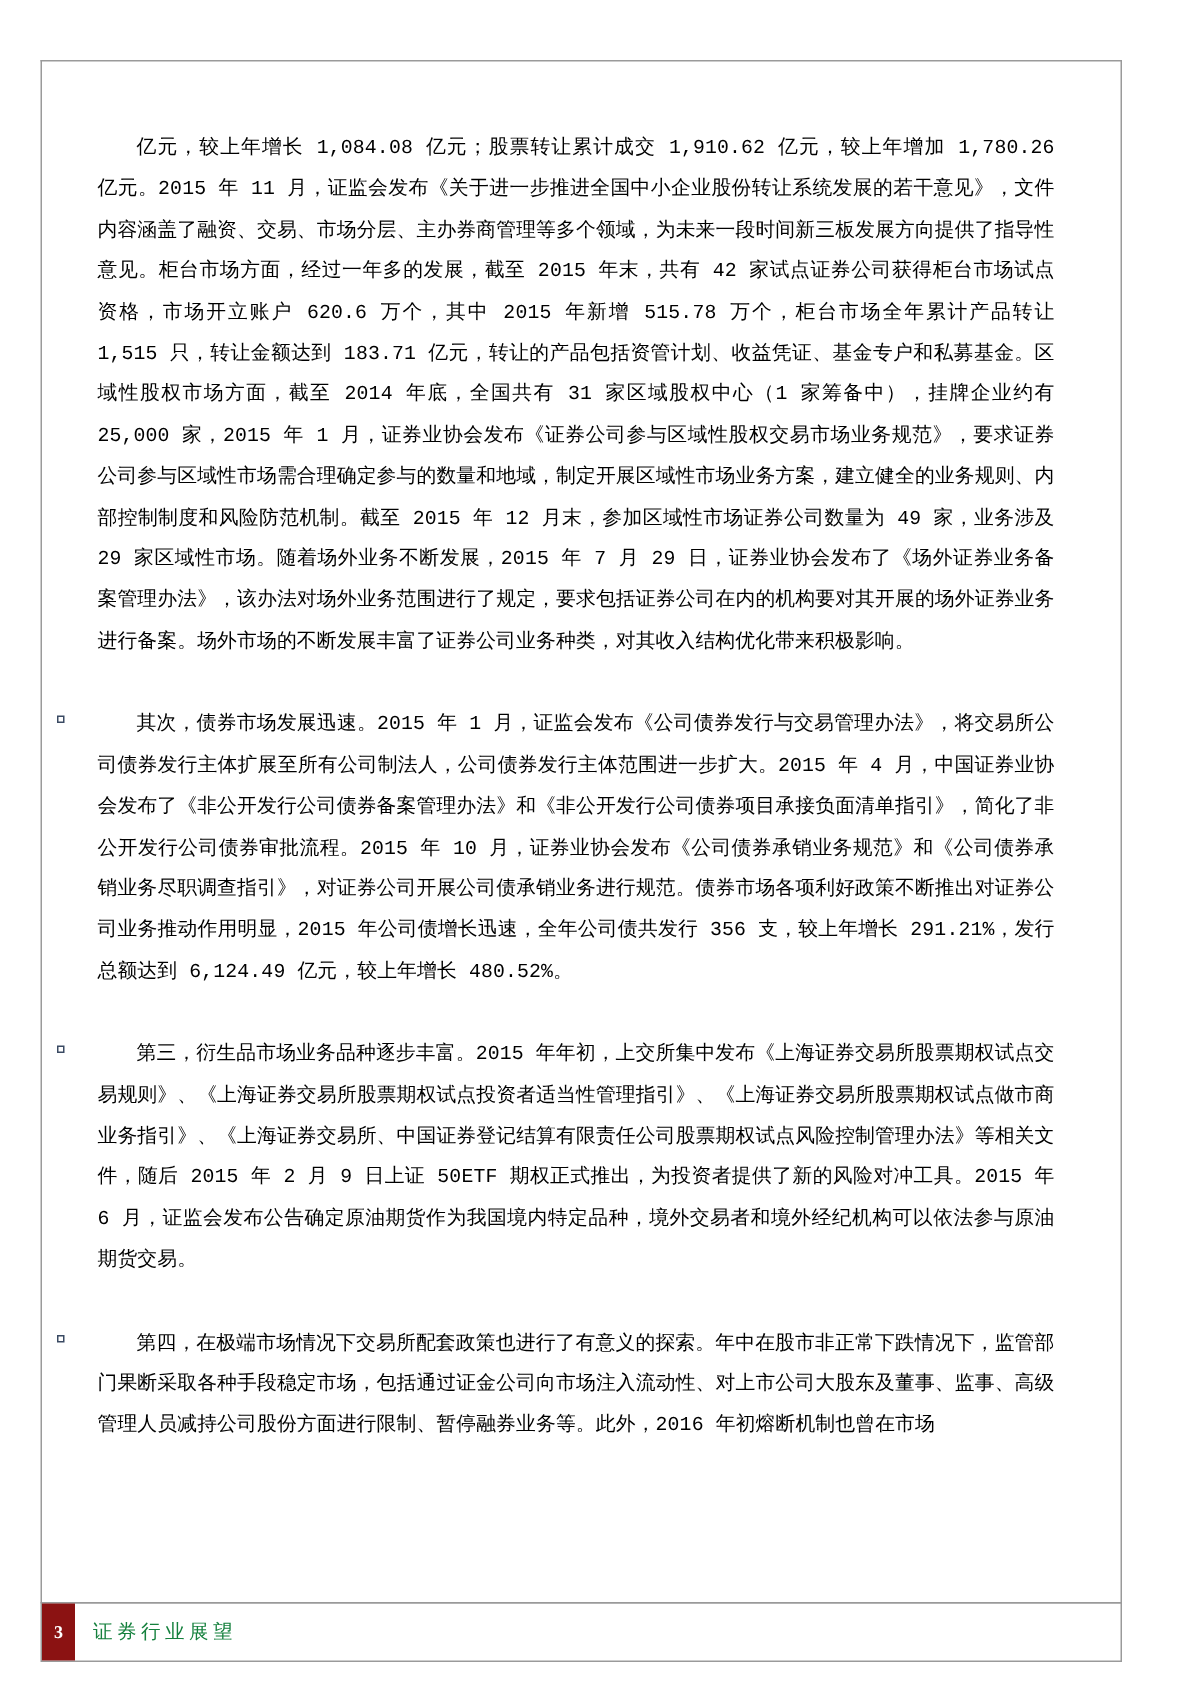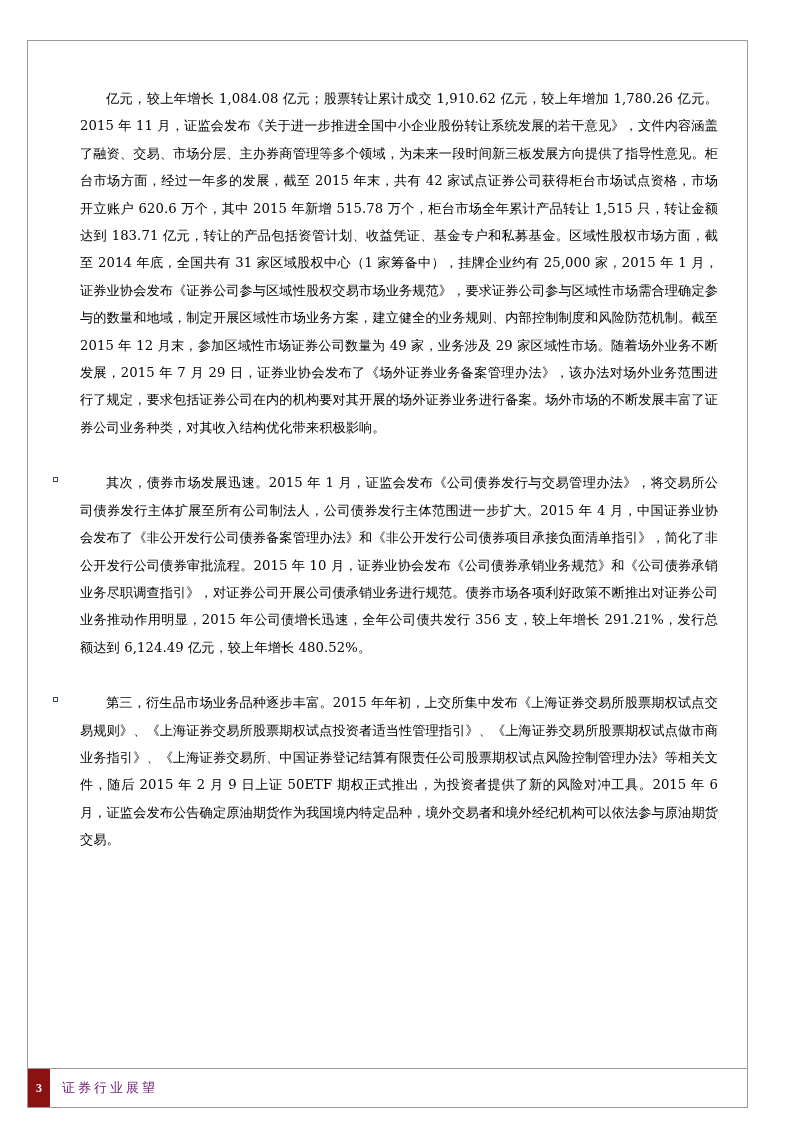--- a/index.html
+++ b/index.html
@@ -23,26 +23,27 @@
     width: 721px;
     height: 1028px;
     border: 1px solid #9a9a9a;
     border-bottom: none;
     box-sizing: border-box;
   }
 
   
   #doc-body {
     position: absolute;
-    left: 27px;
+    left: 12px;
     top: 40px;
     width: 709px;
     height: 1028px;
     box-sizing: border-box;
     padding: 45px 18px 0 18px;
+    font-family: Liberation Mono, monospace;
   }
 
   .para {
     position: relative;
     margin: 0 0 0 0;
     font-size: 13.2px;
     line-height: 27.4px;
     color: #000000;
     text-align: justify;
     text-justify: inter-ideograph;
@@ -108,21 +109,21 @@
     align-items: center;
     justify-content: center;
     margin-left: 0px;
     align-self: stretch;
     height: auto;
   }
 
   .footer-title {
     font-family: "DejaVu Serif", "Liberation Serif", serif;
     font-size: 13px;
-    color: #701a75;
+    color: #15803d;
     letter-spacing: 3px;
     margin-left: 12px;
   }
 </style>
 </head>
 <body>
 
 <div id="page-frame"></div>
 
 <div id="doc-body">
@@ -134,20 +135,24 @@
   <p class="para bullet">
     <span class="bullet-mark"></span>
     <span>其次，债券市场发展迅速。2015 年 1 月，证监会发布《公司债券发行与交易管理办法》，将交易所公司债券发行主体扩展至所有公司制法人，公司债券发行主体范围进一步扩大。2015 年 4 月，中国证券业协会发布了《非公开发行公司债券备案管理办法》和《非公开发行公司债券项目承接负面清单指引》，简化了非公开发行公司债券审批流程。2015 年 10 月，证券业协会发布《公司债券承销业务规范》和《公司债券承销业务尽职调查指引》，对证券公司开展公司债承销业务进行规范。债券市场各项利好政策不断推出对证券公司业务推动作用明显，2015 年公司债增长迅速，全年公司债共发行 356 支，较上年增长 291.21%，发行总额达到 6,124.49 亿元，较上年增长 480.52%。</span>
   </p>
 
   <p class="para bullet">
     <span class="bullet-mark"></span>
     <span>第三，衍生品市场业务品种逐步丰富。2015 年年初，上交所集中发布《上海证券交易所股票期权试点交易规则》、《上海证券交易所股票期权试点投资者适当性管理指引》、《上海证券交易所股票期权试点做市商业务指引》、《上海证券交易所、中国证券登记结算有限责任公司股票期权试点风险控制管理办法》等相关文件，随后 2015 年 2 月 9 日上证 50ETF 期权正式推出，为投资者提供了新的风险对冲工具。2015 年 6 月，证监会发布公告确定原油期货作为我国境内特定品种，境外交易者和境外经纪机构可以依法参与原油期货交易。</span>
   </p>
 
+  <p class="para bullet">
+    <span class="bullet-mark"></span>
+    <span>第四，在极端市场情况下交易所配套政策也进行了有意义的探索。年中在股市非正常下跌情况下，监管部门果断采取各种手段稳定市场，包括通过证金公司向市场注入流动性、对上市公司大股东及董事、监事、高级管理人员减持公司股份方面进行限制、暂停融券业务等。此外，2016 年初熔断机制也曾在市场</span>
+  </p>
 
 </div>
 
 <div id="footer-topline"></div>
 
 <div id="footer">
   <div class="page-badge">3</div>
   <div class="footer-title">证券行业展望</div>
 </div>
 

